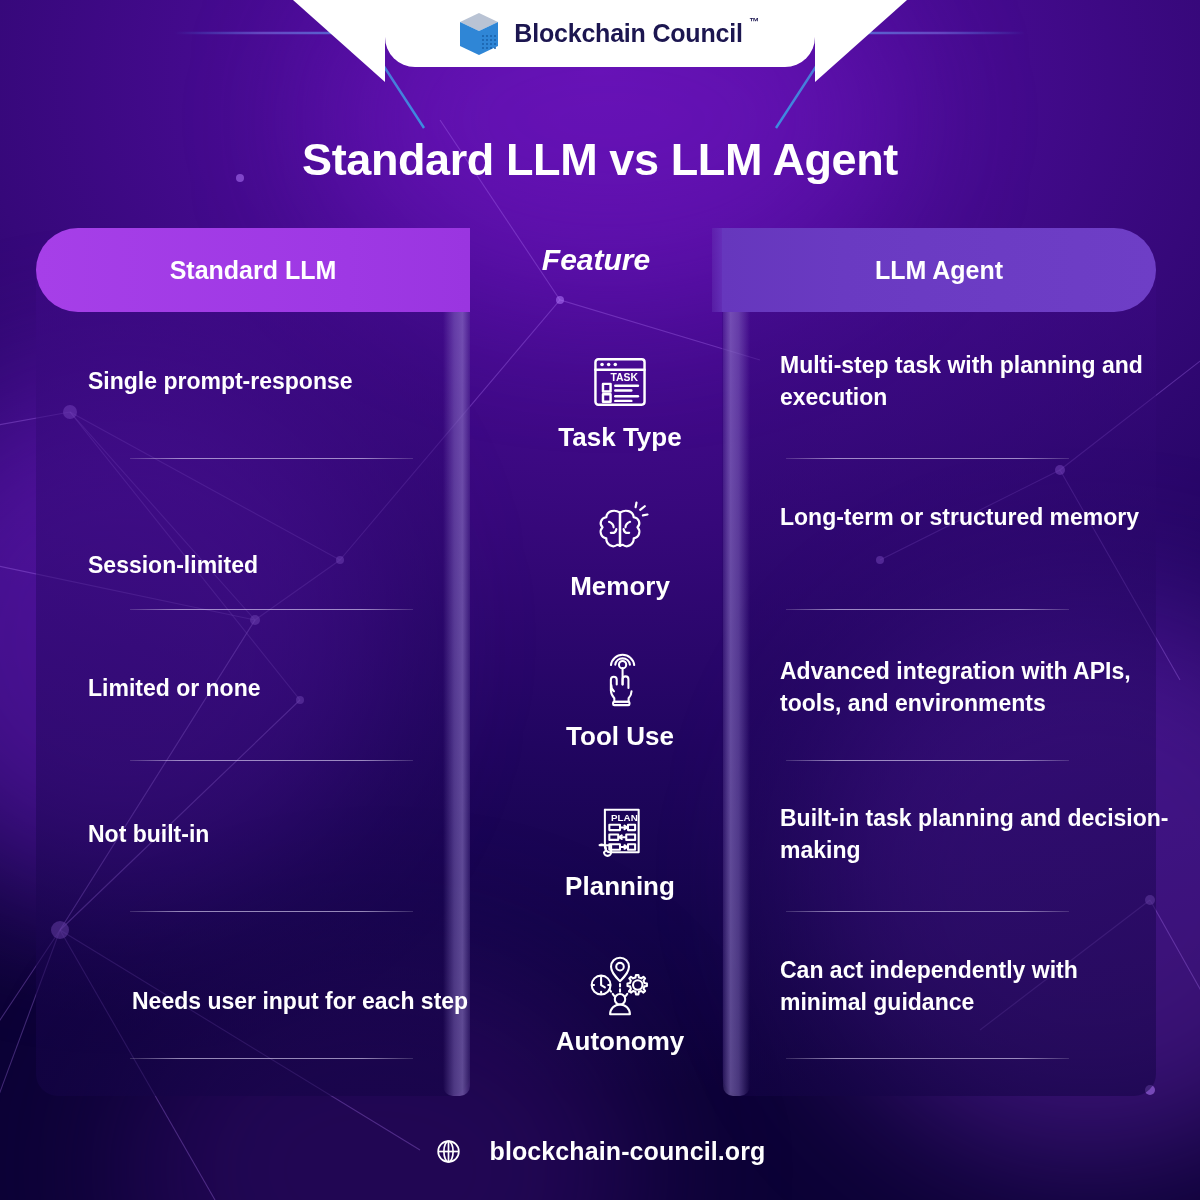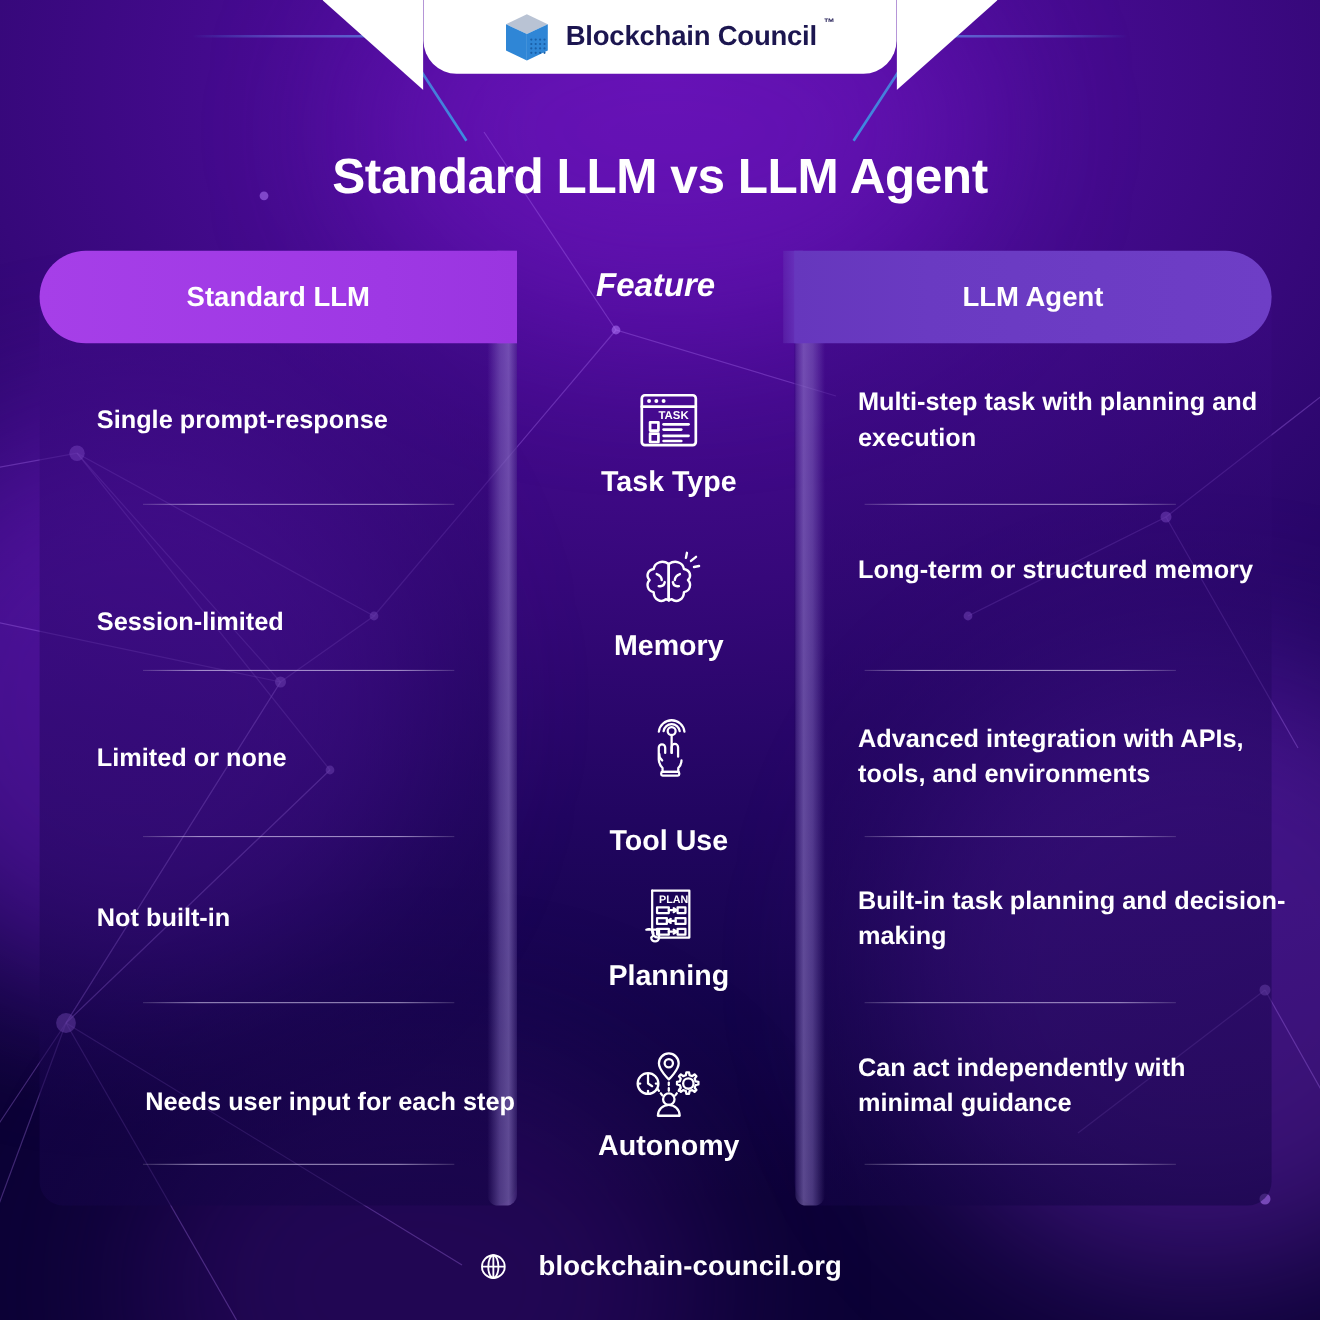--- a/index.html
+++ b/index.html
@@ -119,21 +119,21 @@
     position:absolute; top:243px; left:470px; width:252px;
     text-align:center; font-size:30px; font-weight:700; color:#fff;
     z-index:8;
     font-style:italic;
   }
   .feature-col {
     position:absolute; left:470px; top:330px; width:252px; height:760px;
     z-index:8;
   }
   .feature-cell {
-    position:absolute; left:4px; width:252px;
+    position:absolute; left:16px; width:252px;
     display:flex; flex-direction:column; align-items:center; justify-content:flex-start;padding-left:16px;
   }
   .feature-icon { height:72px; display:flex; align-items:center; justify-content:center; }
   .feature-label {
     margin-top:4px;
     font-size:26px; font-weight:700; color:#ffffff; text-align:center;
     white-space:nowrap;
   }
 
   
@@ -300,21 +300,21 @@
           <path d="M47 26 q-5 2 -5 6"></path>
           <path d="M46 38 q-5 1 -6 -4"></path>
           <line x1="58" y1="13" x2="63" y2="9"></line>
           <line x1="61" y1="19" x2="66" y2="18"></line>
           <line x1="53" y1="10" x2="54" y2="5"></line>
         </svg>
       </div>
       <div class="feature-label">Memory</div>
     </div>
 
-    <div class="feature-cell" style="top:315px;gap:28px;">
+    <div class="feature-cell" style="top:315px;">
       <div class="feature-icon">
         <svg viewBox="0 0 72 72" width="62" height="62" fill="none" stroke="#ffffff" stroke-width="2.4" stroke-linecap="round" stroke-linejoin="round">
           <circle cx="39" cy="17" r="4.2"></circle>
           <path d="M30.5 17 a8.6 8.6 0 0 1 17 0"></path>
           <path d="M25.5 17.5 a13.6 13.6 0 0 1 27 0"></path>
           <path d="M39 21 L39 40"></path>
           <path d="M39 40 L39 34 a3.4 3.4 0 0 1 6.8 0 L45.8 44"></path>
           <path d="M32.2 40 L32.2 34.5 a3.4 3.4 0 0 0 -6.8 0 L25.4 47 a14 14 0 0 0 4 9 L29.4 60 L46 60 L46 56 a12 12 0 0 0 3.4 -8"></path>
           <path d="M29 48 q-3.5 -3 -3 -7"></path>
           <rect x="28" y="60" width="19" height="4" rx="1.4"></rect>

